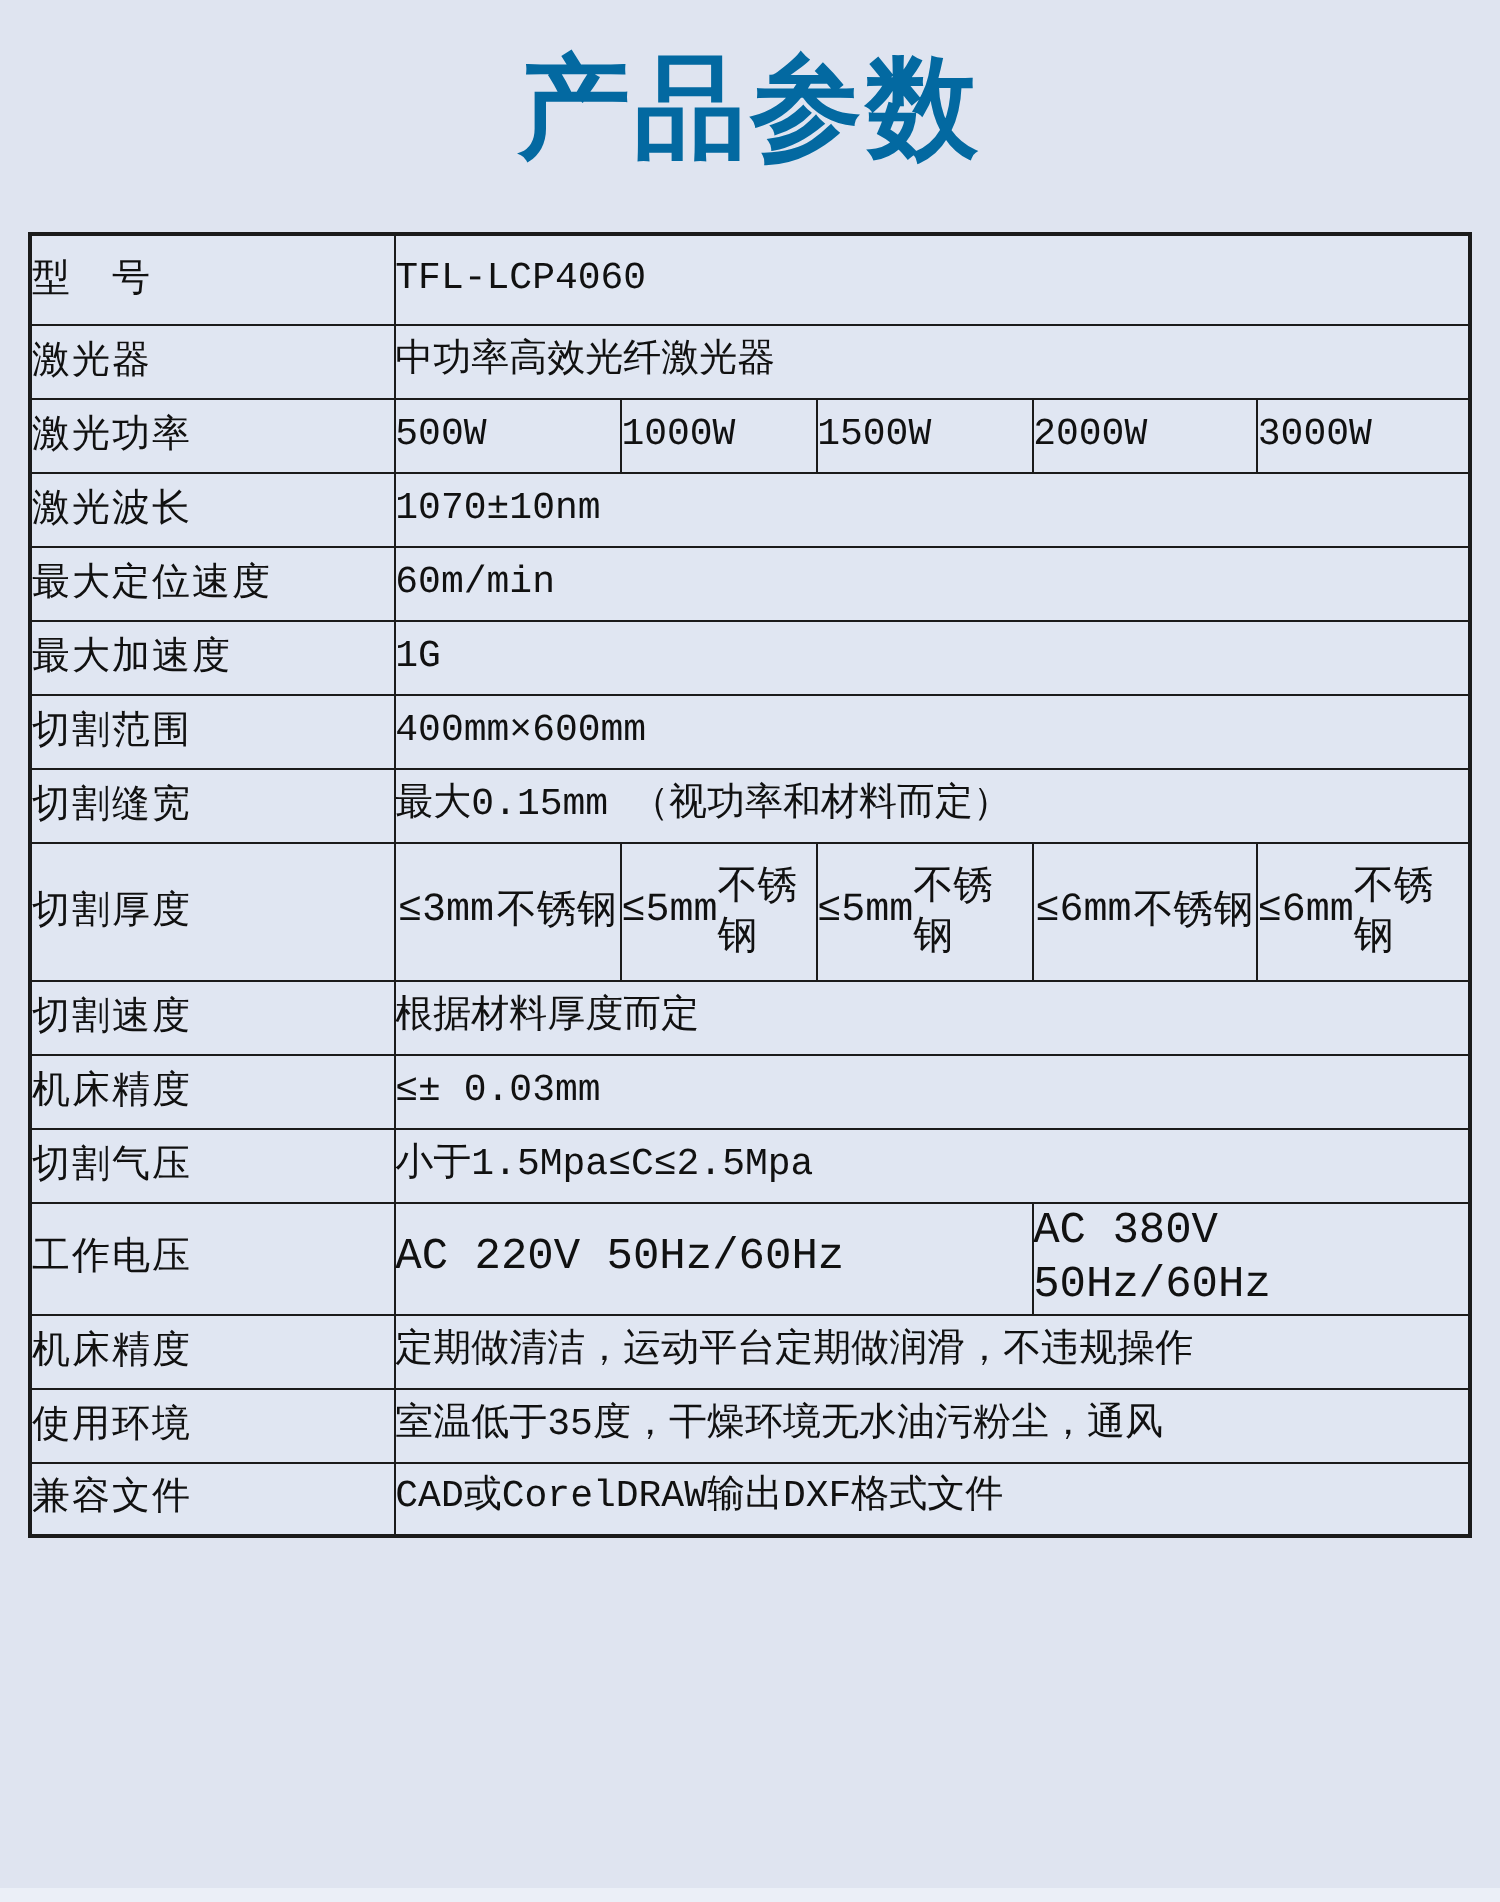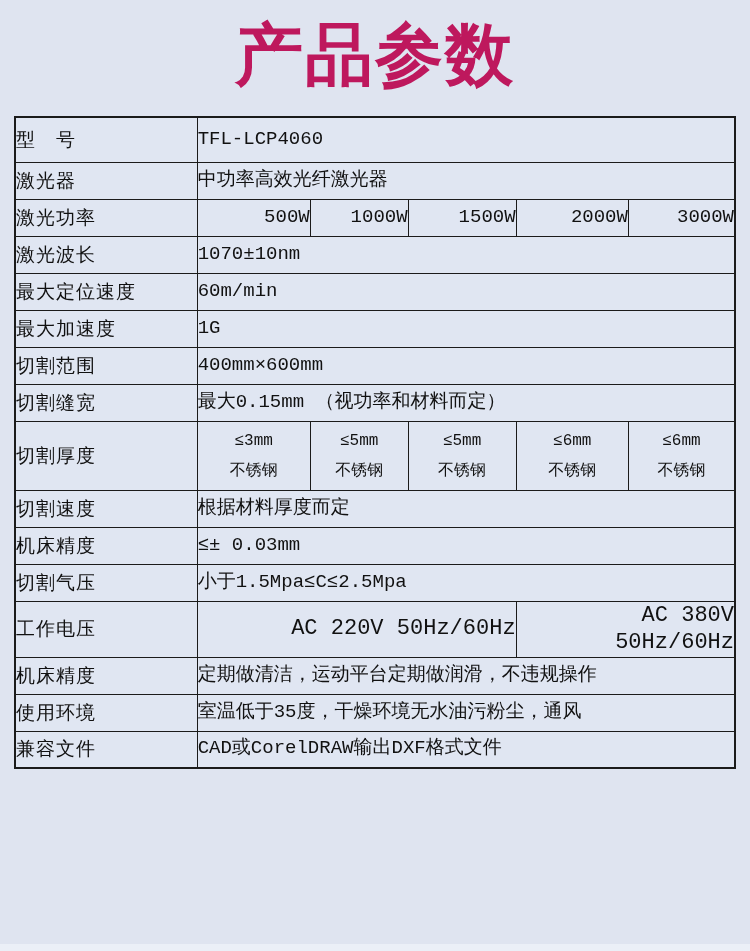--- a/index.html
+++ b/index.html
@@ -16,23 +16,23 @@
     color: #111;
   }
   .page-title {
     margin: 0;
     padding-top: 10px;
     height: 88px;
     line-height: 88px;
     text-align: center;
     font-family: "Liberation Sans", "DejaVu Sans", sans-serif;
     font-weight: 900;
-    font-size: 68px;
+    font-size: 56px;
     letter-spacing: 2px;
-    color: #be185d;
+    color: #0369a1;
   }
   table.spec-table {
     width: 722px;
     margin: 18px auto 0 auto;
     border-collapse: collapse;
     table-layout: fixed;
     background: #e0e6f2;
     border: 2px solid #1b1b1b;
   }
   table.spec-table td {
@@ -50,31 +50,31 @@
     font-size: 20px;
     letter-spacing: 1px;
     font-family: "Liberation Serif", "DejaVu Serif", serif;
   }
   td.value {
     padding-left: 34px;
     text-align: left;
     font-family: "Liberation Mono", "DejaVu Sans Mono", monospace;
   }
   td.value-center {
-    text-align: right;
+    text-align: left;
     font-family: "Liberation Mono", "DejaVu Sans Mono", monospace;
   }
   td.value-center.volt { font-size: 22px; }
   .thick-cell {
     display: flex;
-    flex-direction: column;
+    flex-direction: row;
     justify-content: space-evenly;
     align-items: center;
     height: 68px;
-    font-size: 16px;
+    font-size: 20px;
   }
   .thick-cell .limit { font-family: "Liberation Mono", "DejaVu Sans Mono", monospace; }
   .thick-cell .material { font-family: Liberation Sans, sans-serif; }
   .bottom-strip {
     position: absolute;
     left: 0;
     bottom: 0;
     width: 100%;
     height: 7px;
     background: #ebeff7;

